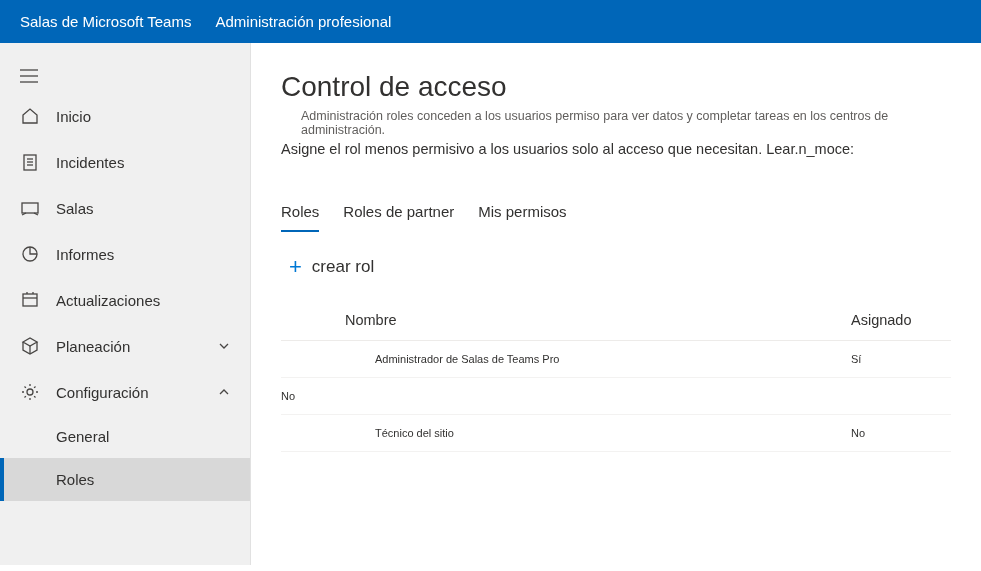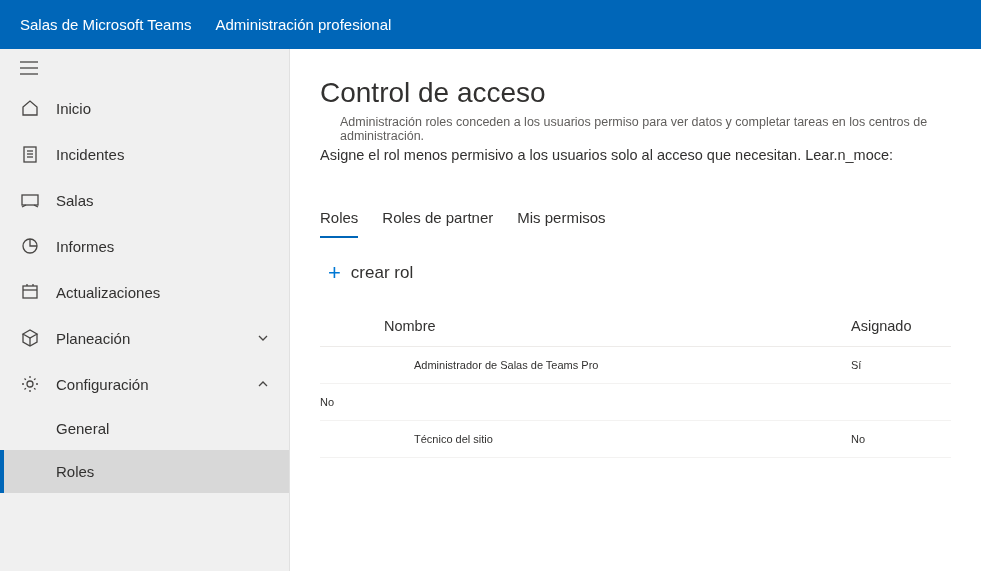--- a/index.html
+++ b/index.html
@@ -1,24 +1,24 @@
 <!DOCTYPE html>
 <html><head>
 <meta charset="utf-8">
 <style>
 * { margin: 0; padding: 0; box-sizing: border-box; }
 body { font-family: 'Segoe UI', Tahoma, sans-serif; width: 981px; height: 571px; overflow: hidden; background: #fff; }
 
-.topbar { background: #0066b8; color: #fff; height: 49px; display: flex; align-items: center; padding: 0 20px; font-size: 15px; }
+.topbar { background: #0066b8; color: #fff; height: 43px; display: flex; align-items: center; padding: 0 20px; font-size: 15px; }
 .topbar .brand { margin-right: 24px; }
 .topbar .section { }
 
 .shell { display: flex; height: calc(571px - 49px); }
 
-.sidebar { width: 290px; background: #f0f0f0; border-right: 1px solid #e1e1e1; padding-top: 2px; overflow-y: auto; }
+.sidebar { width: 251px; background: #f0f0f0; border-right: 1px solid #e1e1e1; padding-top: 16px; overflow-y: auto; }
 .hamburger { padding: 10px 20px; cursor: pointer; }
 .hamburger svg { display: block; }
 
 .nav-item { display: flex; align-items: center; padding: 13px 20px; cursor: pointer; color: #323130; font-size: 15px; gap: 16px; position: relative; }
 .nav-item .icon { width: 20px; height: 20px; display: flex; align-items: center; justify-content: center; flex-shrink: 0; }
 .nav-item .chevron { margin-left: auto; }
 .nav-sub { padding-left: 56px; }
 .nav-item.active { background: #d8d8d8; }
 .nav-item.active::before { content: ''; position: absolute; left: 0; top: 0; bottom: 0; width: 4px; background: #0066b8; }
 

